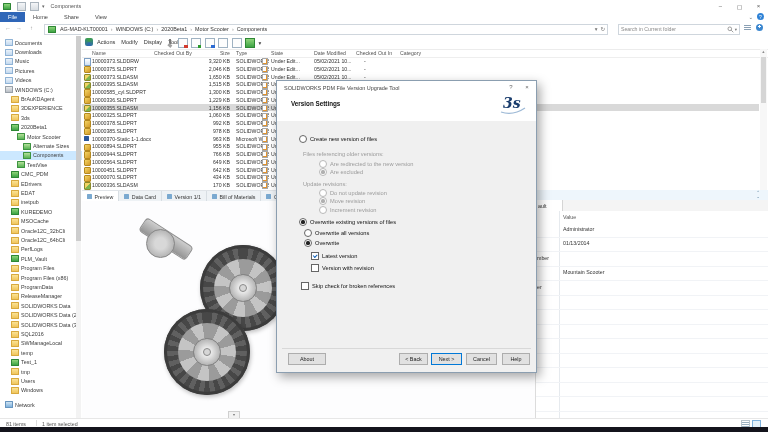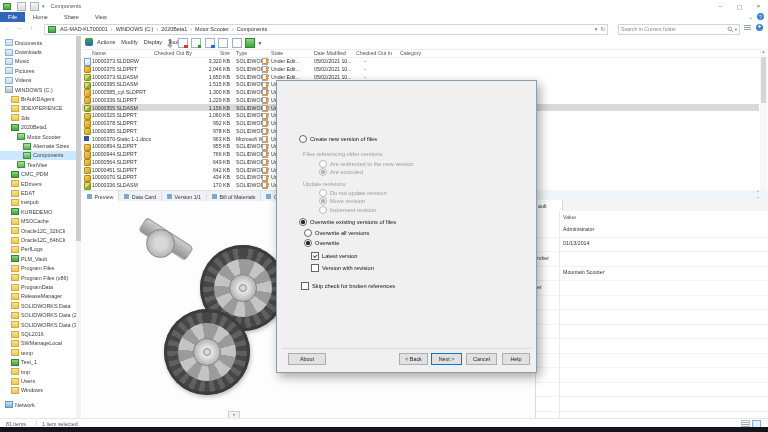--- a/index.html
+++ b/index.html
@@ -654,20 +654,30 @@
   <div id="statusbar">
     <span class="stxt" style="left:6px">81 items</span>
     <span class="sdiv"></span>
     <span class="stxt" style="left:42px">1 item selected</span>
     <span class="view-ic view-list" style="right:18px"></span>
     <span class="view-ic view-thumb" style="right:7px"></span>
   </div>
   <div id="darkstrip"></div>
 
   <div id="dialog">
+    <div id="dlg-top">
+      <div id="dlg-title">SOLIDWORKS PDM File Version Upgrade Tool</div>
+      <div class="dlg-sys" style="right:18px">?</div>
+      <div class="dlg-sys" style="right:2px">×</div>
+      <div id="dlg-heading">Version Settings</div>
+      <svg id="dlg-logo" width="32" height="24" viewBox="0 0 32 24">
+        <path d="M4 20 Q16 24 28 16" fill="none" stroke="#9db9d6" stroke-width="1.2"></path>
+        <text x="6" y="16" font-family="DejaVu Serif, serif" font-style="italic" font-weight="bold" font-size="14" fill="#1a3d6d">3s</text>
+      </svg>
+    </div>
     <div id="dlg-body">
         <div class="opt" style="left: 22px; top: 54px;">
           <div class="radio"></div>
           <div style="display: inline;">Create new version of files</div>
         </div>
         <div class="opt dis" style="left: 26px; top: 69px;">
           <div style="display: inline;">Files referencing older versions:</div>
         </div>
         <div class="opt dis" style="left: 42px; top: 78.5px;">
           <div class="radio dis"></div>

